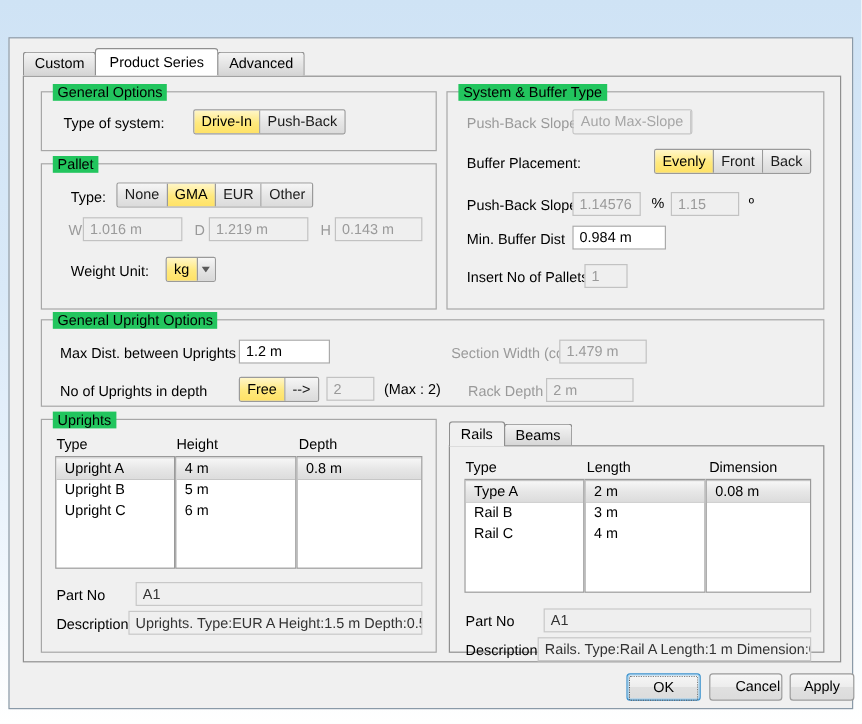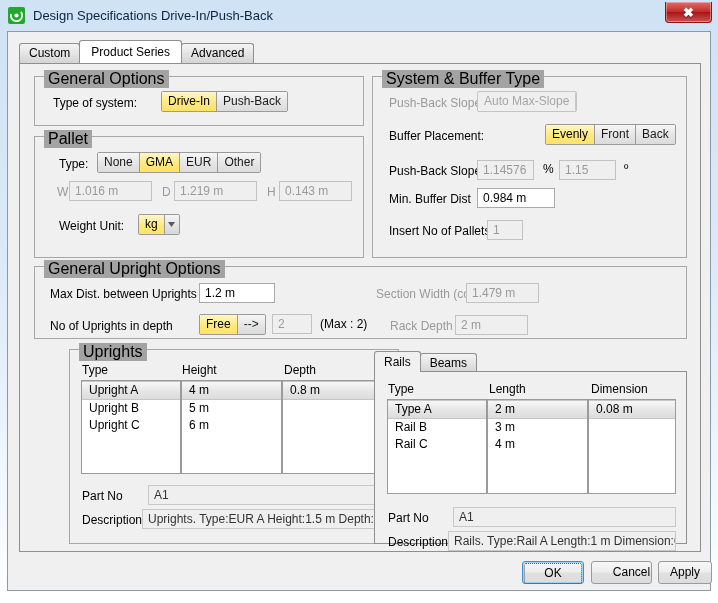--- a/index.html
+++ b/index.html
@@ -109,23 +109,23 @@
   
   .group {
     position: absolute;
     box-sizing: border-box;
     border: 1px solid #a7a7a7;
     background: transparent;
   }
   .group > .legend {
     position: absolute;
     top: -7px; left: 9px;
-    background: #a3a3a3;
+    background: #22c55e;
     padding: 0 4px;
-    font-size: 16px;
+    font-size: 12px;
     color: #000;
     white-space: nowrap;
   }
   
   .lbl {
     position: absolute;
     font-size: 12px;
     color: #000;
     white-space: nowrap;
   }
@@ -300,30 +300,20 @@
     line-height: 18px;
     border: 1px dotted #5a5a5a;
     border-radius: 2px;
   }
 </style>
 </head>
 <body>
 
 <div id="window">
 
-  <div id="titlebar">
-    <div id="app-icon">
-      <svg width="13" height="13" viewBox="0 0 16 16">
-        <circle cx="8" cy="8" r="7" fill="none" stroke="#ffffff" stroke-width="2.2" stroke-dasharray="28 16" transform="rotate(-40 8 8)"></circle>
-        <circle cx="8" cy="8" r="2.6" fill="#ffffff"></circle>
-      </svg>
-    </div>
-    <div id="title-text">Design Specifications Drive-In/Push-Back</div>
-    <div id="close-btn">✖</div>
-  </div>
 
   <div id="client">
 
     <div id="tabstrip">
       <div class="tab">Custom</div>
       <div class="tab active">Product Series</div>
       <div class="tab">Advanced</div>
     </div>
 
     <div id="tabpanel">
@@ -410,21 +400,21 @@
           <div class="opt sel">Free</div>
           <div class="opt">--&gt;</div>
         </div>
         <div class="field dis" style="left:237px; top:47px; width:40px;">2</div>
         <div class="lbl" style="left:285px; top:50px;">(Max : 2)</div>
 
         <div class="lbl dis" style="left:355px; top:52px;">Rack Depth</div>
         <div class="field dis" style="left:420px; top:48px; width:73px;">2 m</div>
       </div>
 
-      <div class="group" style="left:14px; top:285px; width:330px; height:195px;margin-left:35px;">
+      <div class="group" style="left:14px; top:285px; width:330px; height:195px;">
         <div class="legend">Uprights</div>
 
         <div class="colhdr" style="left:12px; top:13px;">Type</div>
         <div class="colhdr" style="left:112px; top:13px;">Height</div>
         <div class="colhdr" style="left:214px; top:13px;">Depth</div>
 
         <div class="listcol" style="left:11px; top:30px; width:100px; height:94px;">
           <div class="row sel">Upright A</div>
           <div class="row">Upright B</div>
           <div class="row">Upright C</div>

